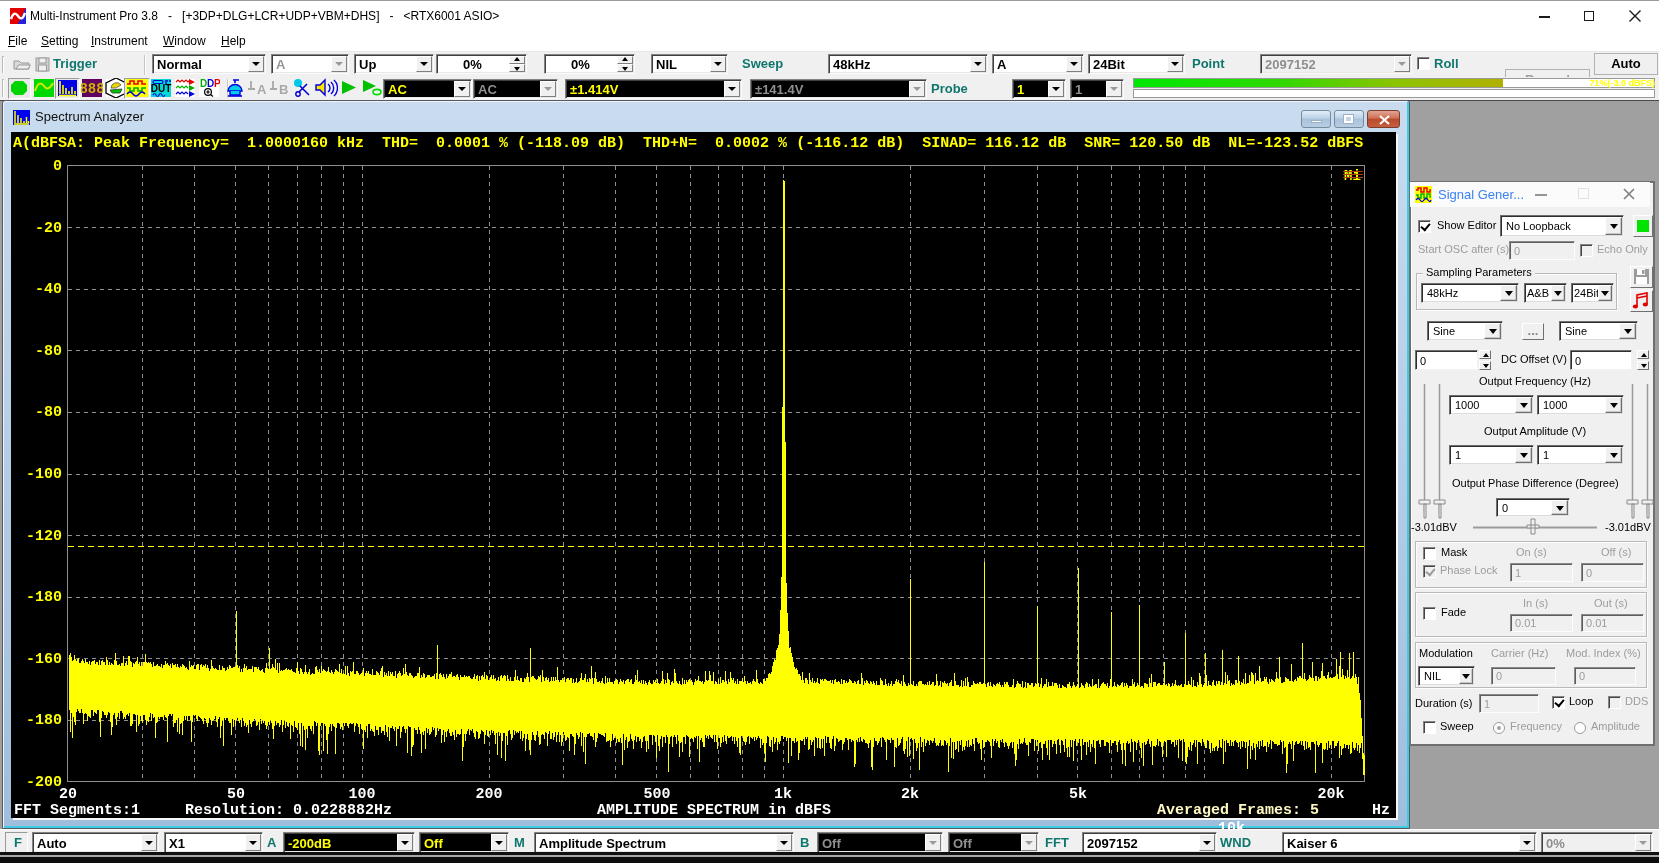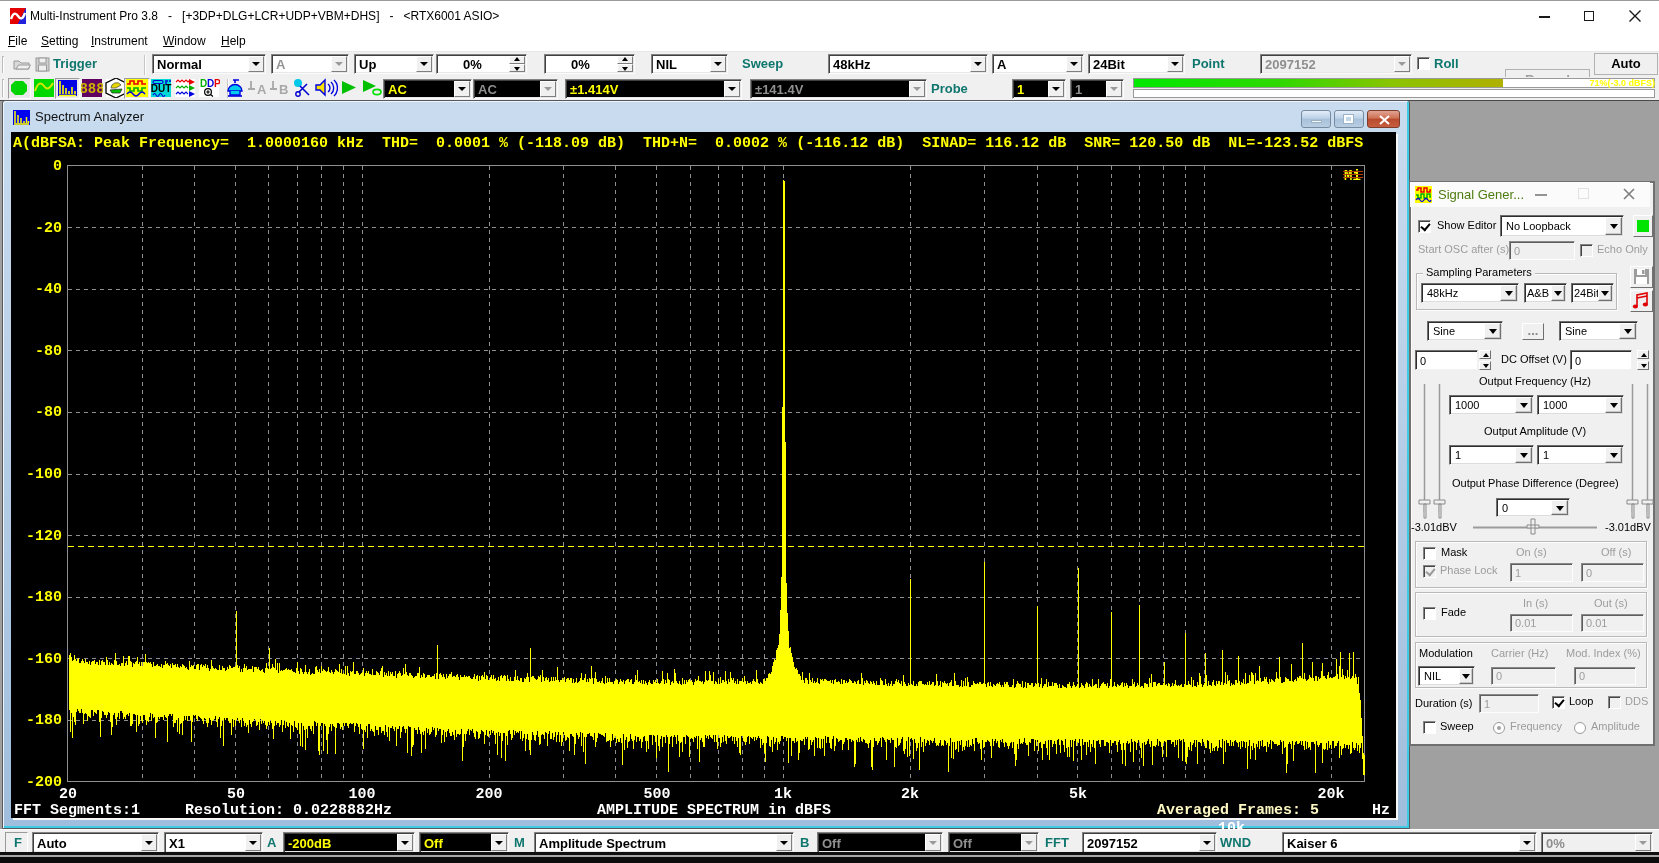--- a/index.html
+++ b/index.html
@@ -317,21 +317,21 @@
 </div>
 <div class="abs" id="siggen" style="left:1409px;top:181px;width:246px;height:565px;background:#f0f0f0;border:2px solid #6f6f6f;box-shadow:inset 1px 1px 0 #fdfdfd">
 <div class="abs" style="left:-2px;top:-2px;width:246px;height:565px">
 <div class="abs" style="left:1px;top:1px;width:240px;height:25px;background:#fbfbfb">
 <svg class="abs" style="left:5px;top:4px" width="17" height="17">
           <rect width="17" height="17" fill="#ffff00"></rect>
           <path d="M1 4 h2 v-2 h3 v4 h3 v-4 h3 v4 h3 v-2 h1" stroke="#e80000" stroke-width="1.5" fill="none"></path>
           <path d="M1 9 h2 v3 h3 v-4 h3 v4 h3 v-4 h3 v3 h1" stroke="#00b400" stroke-width="1.5" fill="none"></path>
           <path d="M1 14 q2 -3 4 0 q2 3 4 0 q2 -3 4 0 q2 3 3 0" stroke="#0000e0" stroke-width="1.3" fill="none"></path>
         </svg>
-<div class="abs" style="left:28px;top:5px;font-size:13px;color:#4d7c0f">Signal Gener...</div>
+<div class="abs" style="left:28px;top:5px;font-size:13px;color:#3b82f6">Signal Gener...</div>
 <div class="abs" style="left:125px;top:12px;width:12px;height:2px;background:#949494"></div>
 <div class="abs" style="left:168px;top:6px;width:11px;height:11px;border:1px solid #e2e2e2"></div>
 <svg class="abs" style="left:213px;top:6px" width="12" height="12">
           <path d="M1 1 L11 11 M11 1 L1 11" stroke="#7e7e7e" stroke-width="1.6"></path>
         </svg>
 </div>
 <div class="chk checked" style="left:9px;top:39px"></div>
 <div class="dlabel" style="left:28px;top:38px">Show Editor</div>
 <div class="sg-combo" style="left:91px;top:34px;width:124px;height:22px">
         <div class="tx">No Loopback</div>

